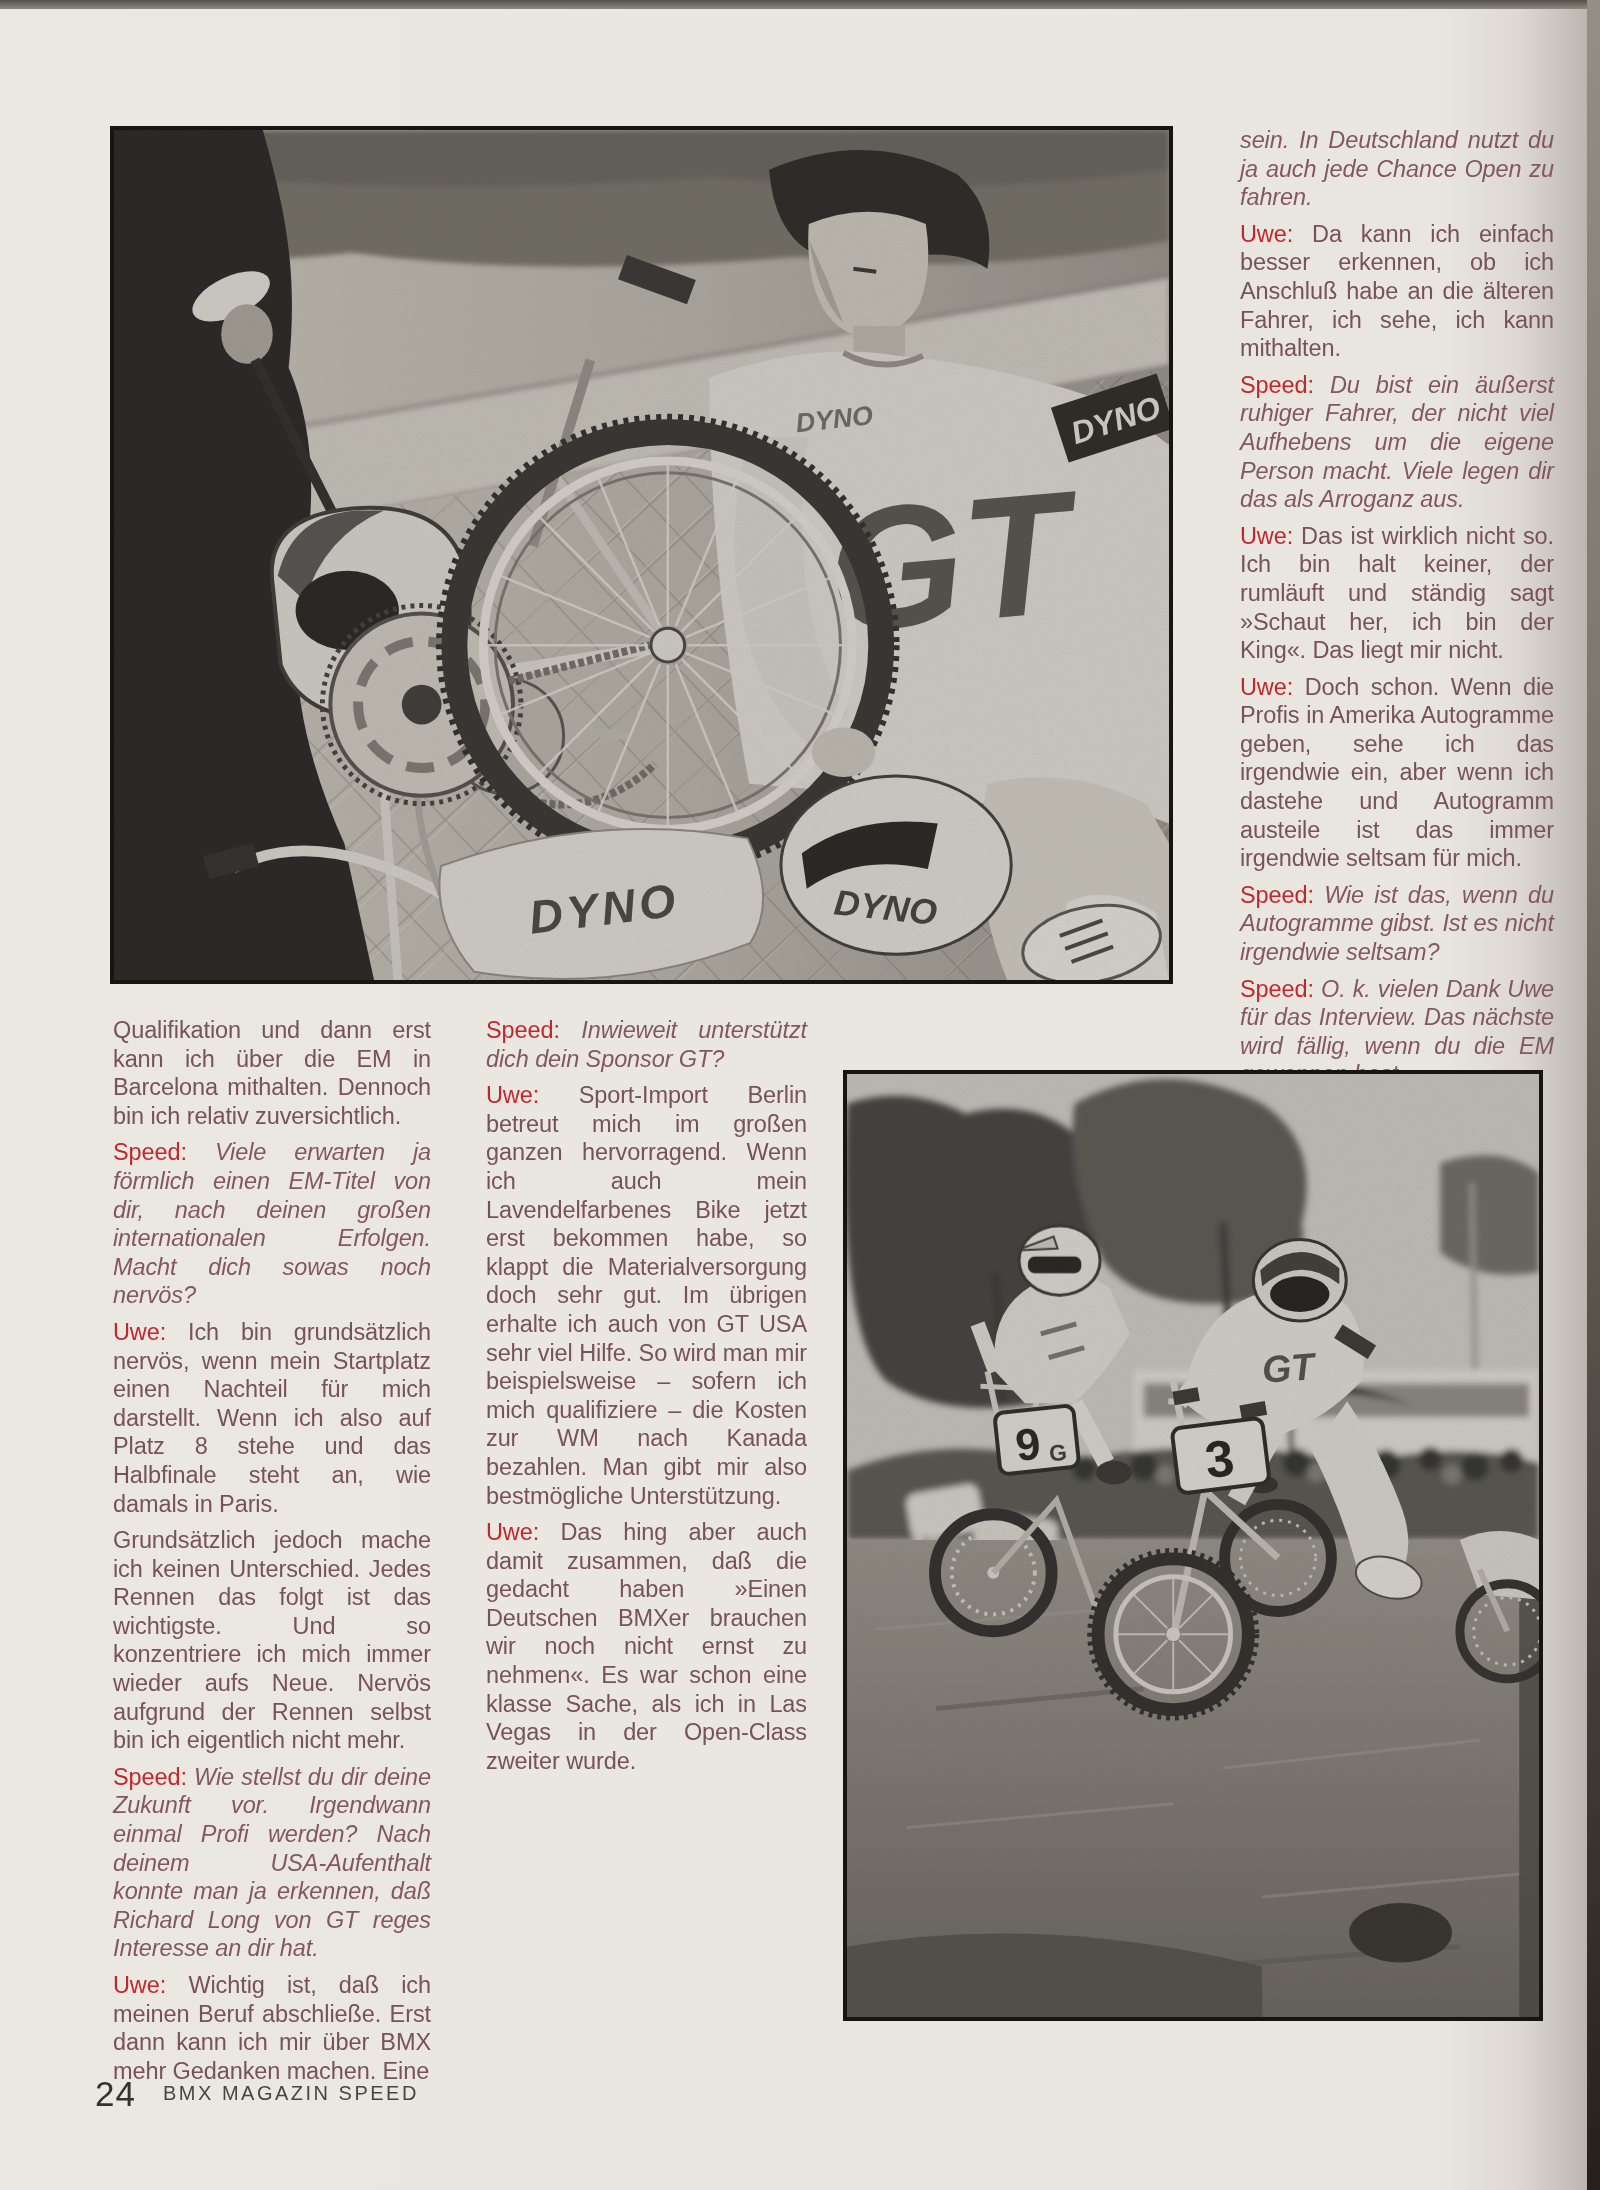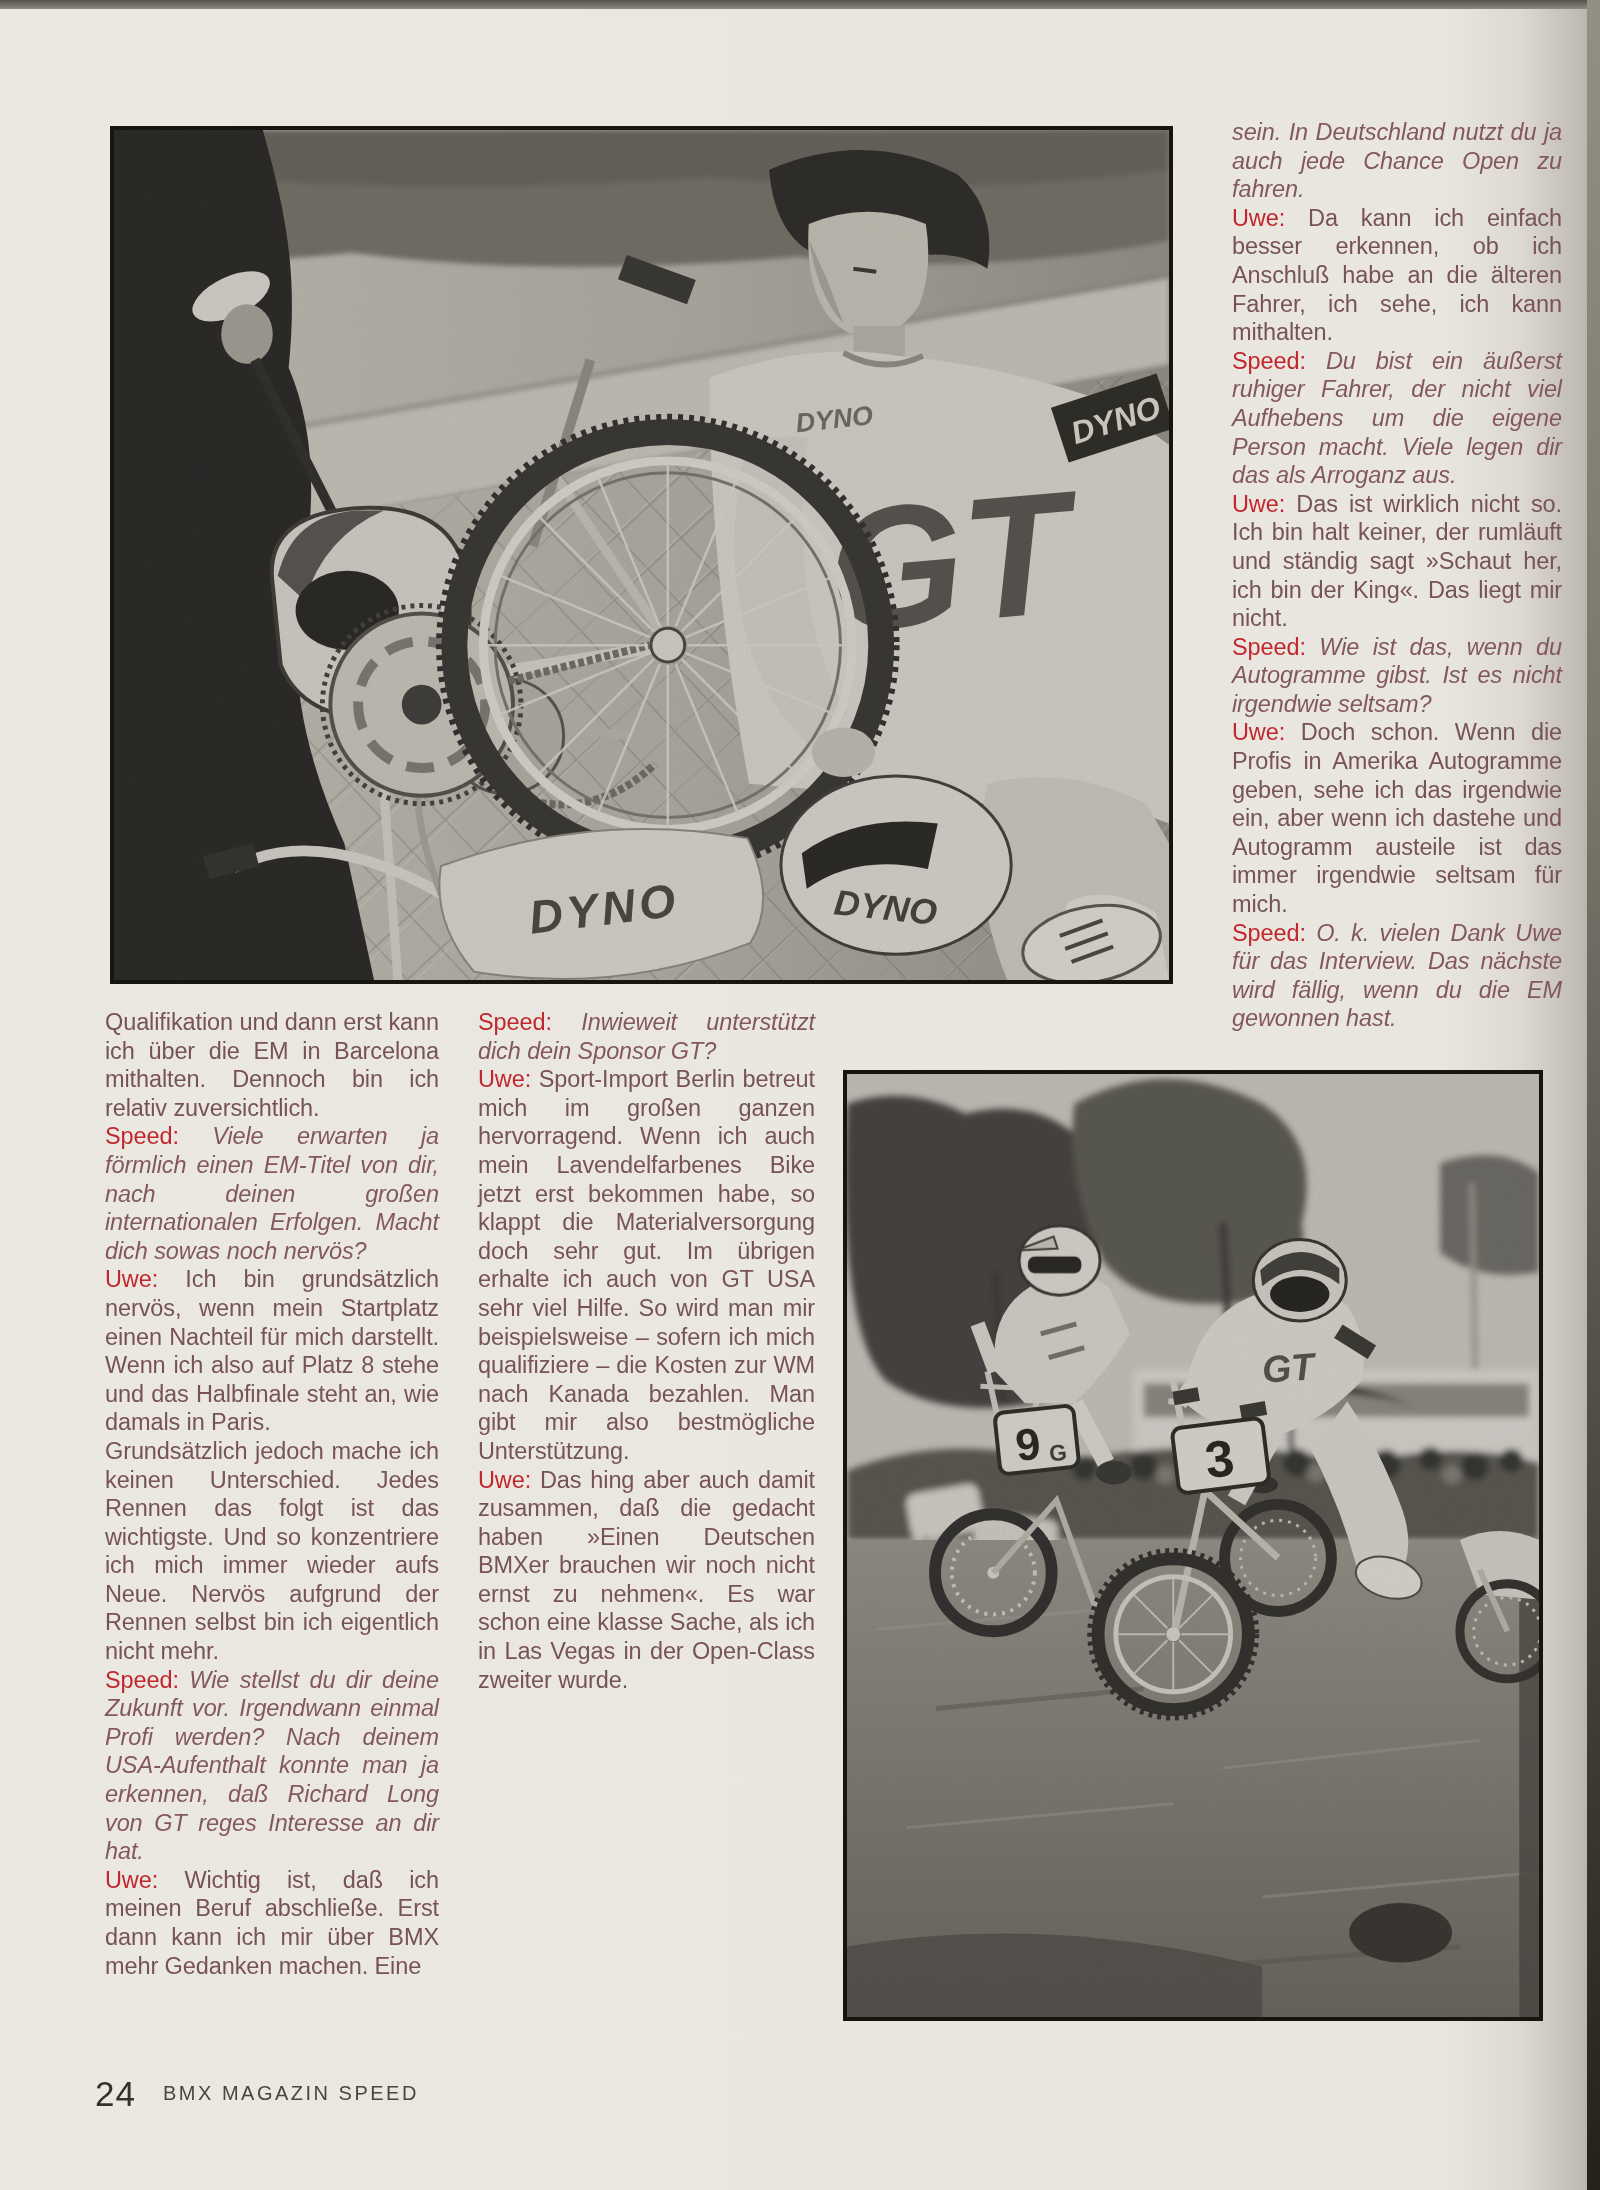--- a/index.html
+++ b/index.html
@@ -28,21 +28,21 @@
   .photo-bottom{left:843px;top:1070px;width:700px;height:951px;}
   .photo svg{display:block;width:100%;height:100%;}
   .col{
     position:absolute;width:334px;
     color:#7b555b;font-size:23.5px;line-height:28.6px;
     text-align:justify;letter-spacing:-0.1px;
   }
   .col-left{left:105px;top:1008px;}
   .col-mid{left:478px;top:1008px;width:337px;}
   .col-right{left:1232px;top:118px;width:330px;}
-  .para{margin:0;}
+  .para{margin:8px;}
   .para.q{font-style:italic;color:#83575f;}
   .para.a{font-style:normal;color:#775257;}
   .speaker{font-weight:normal;font-style:normal;color:#c1272d;}
   .folio{
     position:absolute;left:95px;top:2074px;
     font-size:35px;color:#35322d;letter-spacing:1px;
   }
   .magtitle{
     position:absolute;left:163px;top:2082px;
     font-size:20px;color:#49453f;letter-spacing:2.5px;
@@ -187,22 +187,22 @@
 
       <rect width="1063" height="858" filter="url(#grain1)" opacity="0.14"></rect>
     </svg>
   </div>
 
   <div class="col col-right">
       <div class="para q">sein. In Deutschland nutzt du ja auch jede Chance Open zu fahren.</div>
       <div class="para a"><span class="speaker">Uwe: </span>Da kann ich einfach besser erkennen, ob ich Anschluß habe an die älteren Fahrer, ich sehe, ich kann mithalten.</div>
       <div class="para q"><span class="speaker">Speed: </span>Du bist ein äußerst ruhiger Fahrer, der nicht viel Aufhebens um die eigene Person macht. Viele legen dir das als Arroganz aus.</div>
       <div class="para a"><span class="speaker">Uwe: </span>Das ist wirklich nicht so. Ich bin halt keiner, der rumläuft und ständig sagt »Schaut her, ich bin der King«. Das liegt mir nicht.</div>
+      <div class="para a"><span class="speaker">Uwe: </span>Doch schon. Wenn die Profis in Amerika Autogramme geben, sehe ich das irgendwie ein, aber wenn ich dastehe und Autogramm austeile ist das immer irgendwie seltsam für mich.</div>
       <div class="para q"><span class="speaker">Speed: </span>Wie ist das, wenn du Autogramme gibst. Ist es nicht irgendwie seltsam?</div>
-      <div class="para a"><span class="speaker">Uwe: </span>Doch schon. Wenn die Profis in Amerika Autogramme geben, sehe ich das irgendwie ein, aber wenn ich dastehe und Autogramm austeile ist das immer irgendwie seltsam für mich.</div>
       <div class="para q"><span class="speaker">Speed: </span>O. k. vielen Dank Uwe für das Interview. Das nächste wird fällig, wenn du die EM gewonnen hast.</div>
     </div>
 
   <div class="col col-left">
       <div class="para a">Qualifikation und dann erst kann ich über die EM in Barcelona mithalten. Dennoch bin ich relativ zuversichtlich.</div>
       <div class="para q"><span class="speaker">Speed: </span>Viele erwarten ja förmlich einen EM-Titel von dir, nach deinen großen internationalen Erfolgen. Macht dich sowas noch nervös?</div>
       <div class="para a"><span class="speaker">Uwe: </span>Ich bin grundsätzlich nervös, wenn mein Startplatz einen Nachteil für mich darstellt. Wenn ich also auf Platz 8 stehe und das Halbfinale steht an, wie damals in Paris.</div>
       <div class="para a">Grundsätzlich jedoch mache ich keinen Unterschied. Jedes Rennen das folgt ist das wichtigste. Und so konzentriere ich mich immer wieder aufs Neue. Nervös aufgrund der Rennen selbst bin ich eigentlich nicht mehr.</div>
       <div class="para q"><span class="speaker">Speed: </span>Wie stellst du dir deine Zukunft vor. Irgendwann einmal Profi werden? Nach deinem USA-Aufenthalt konnte man ja erkennen, daß Richard Long von GT reges Interesse an dir hat.</div>
       <div class="para a"><span class="speaker">Uwe: </span>Wichtig ist, daß ich meinen Beruf abschließe. Erst dann kann ich mir über BMX mehr Gedanken machen. Eine</div>

